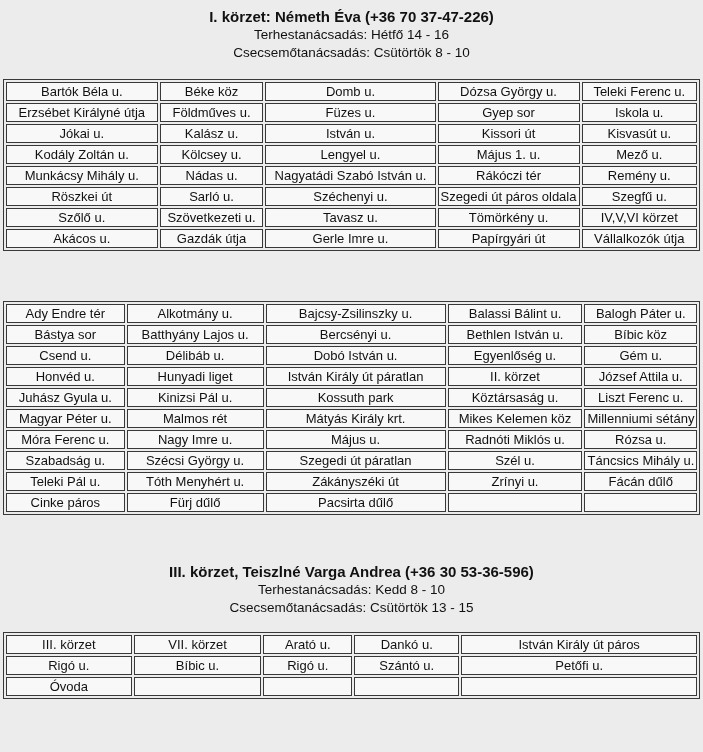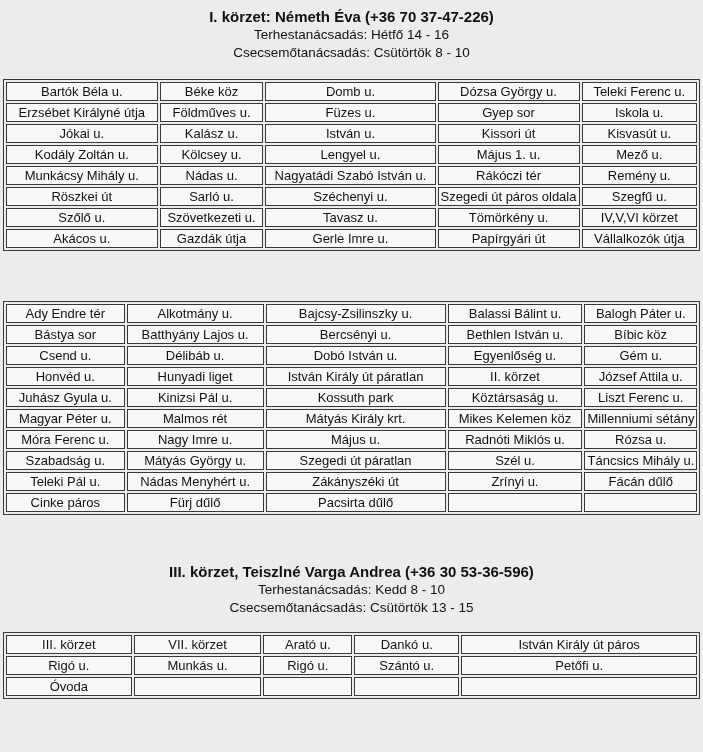--- a/index.html
+++ b/index.html
@@ -193,28 +193,28 @@
         </tr>
         <tr>
           <td>Móra Ferenc u.</td>
           <td>Nagy Imre u.</td>
           <td>Május u.</td>
           <td>Radnóti Miklós u.</td>
           <td>Rózsa u.</td>
         </tr>
         <tr>
           <td>Szabadság u.</td>
-          <td>Mátyás György u.</td>
+          <td>Szécsi György u.</td>
           <td>Szegedi út páratlan</td>
           <td>Szél u.</td>
           <td>Táncsics Mihály u.</td>
         </tr>
         <tr>
           <td>Teleki Pál u.</td>
-          <td>Nádas Menyhért u.</td>
+          <td>Tóth Menyhért u.</td>
           <td>Zákányszéki út</td>
           <td>Zrínyi u.</td>
           <td>Fácán dűlő</td>
         </tr>
         <tr>
           <td>Cinke páros</td>
           <td>Fürj dűlő</td>
           <td>Pacsirta dűlő</td>
           <td></td>
           <td></td>
@@ -240,21 +240,21 @@
     <tbody>
         <tr>
           <td>III. körzet</td>
           <td>VII. körzet</td>
           <td>Arató u.</td>
           <td>Dankó u.</td>
           <td>István Király út páros</td>
         </tr>
         <tr>
           <td>Rigó u.</td>
-          <td>Munkás u.</td>
+          <td>Bíbic u.</td>
           <td>Rigó u.</td>
           <td>Szántó u.</td>
           <td>Petőfi u.</td>
         </tr>
         <tr>
           <td>Óvoda</td>
           <td></td>
           <td></td>
           <td></td>
           <td></td>

